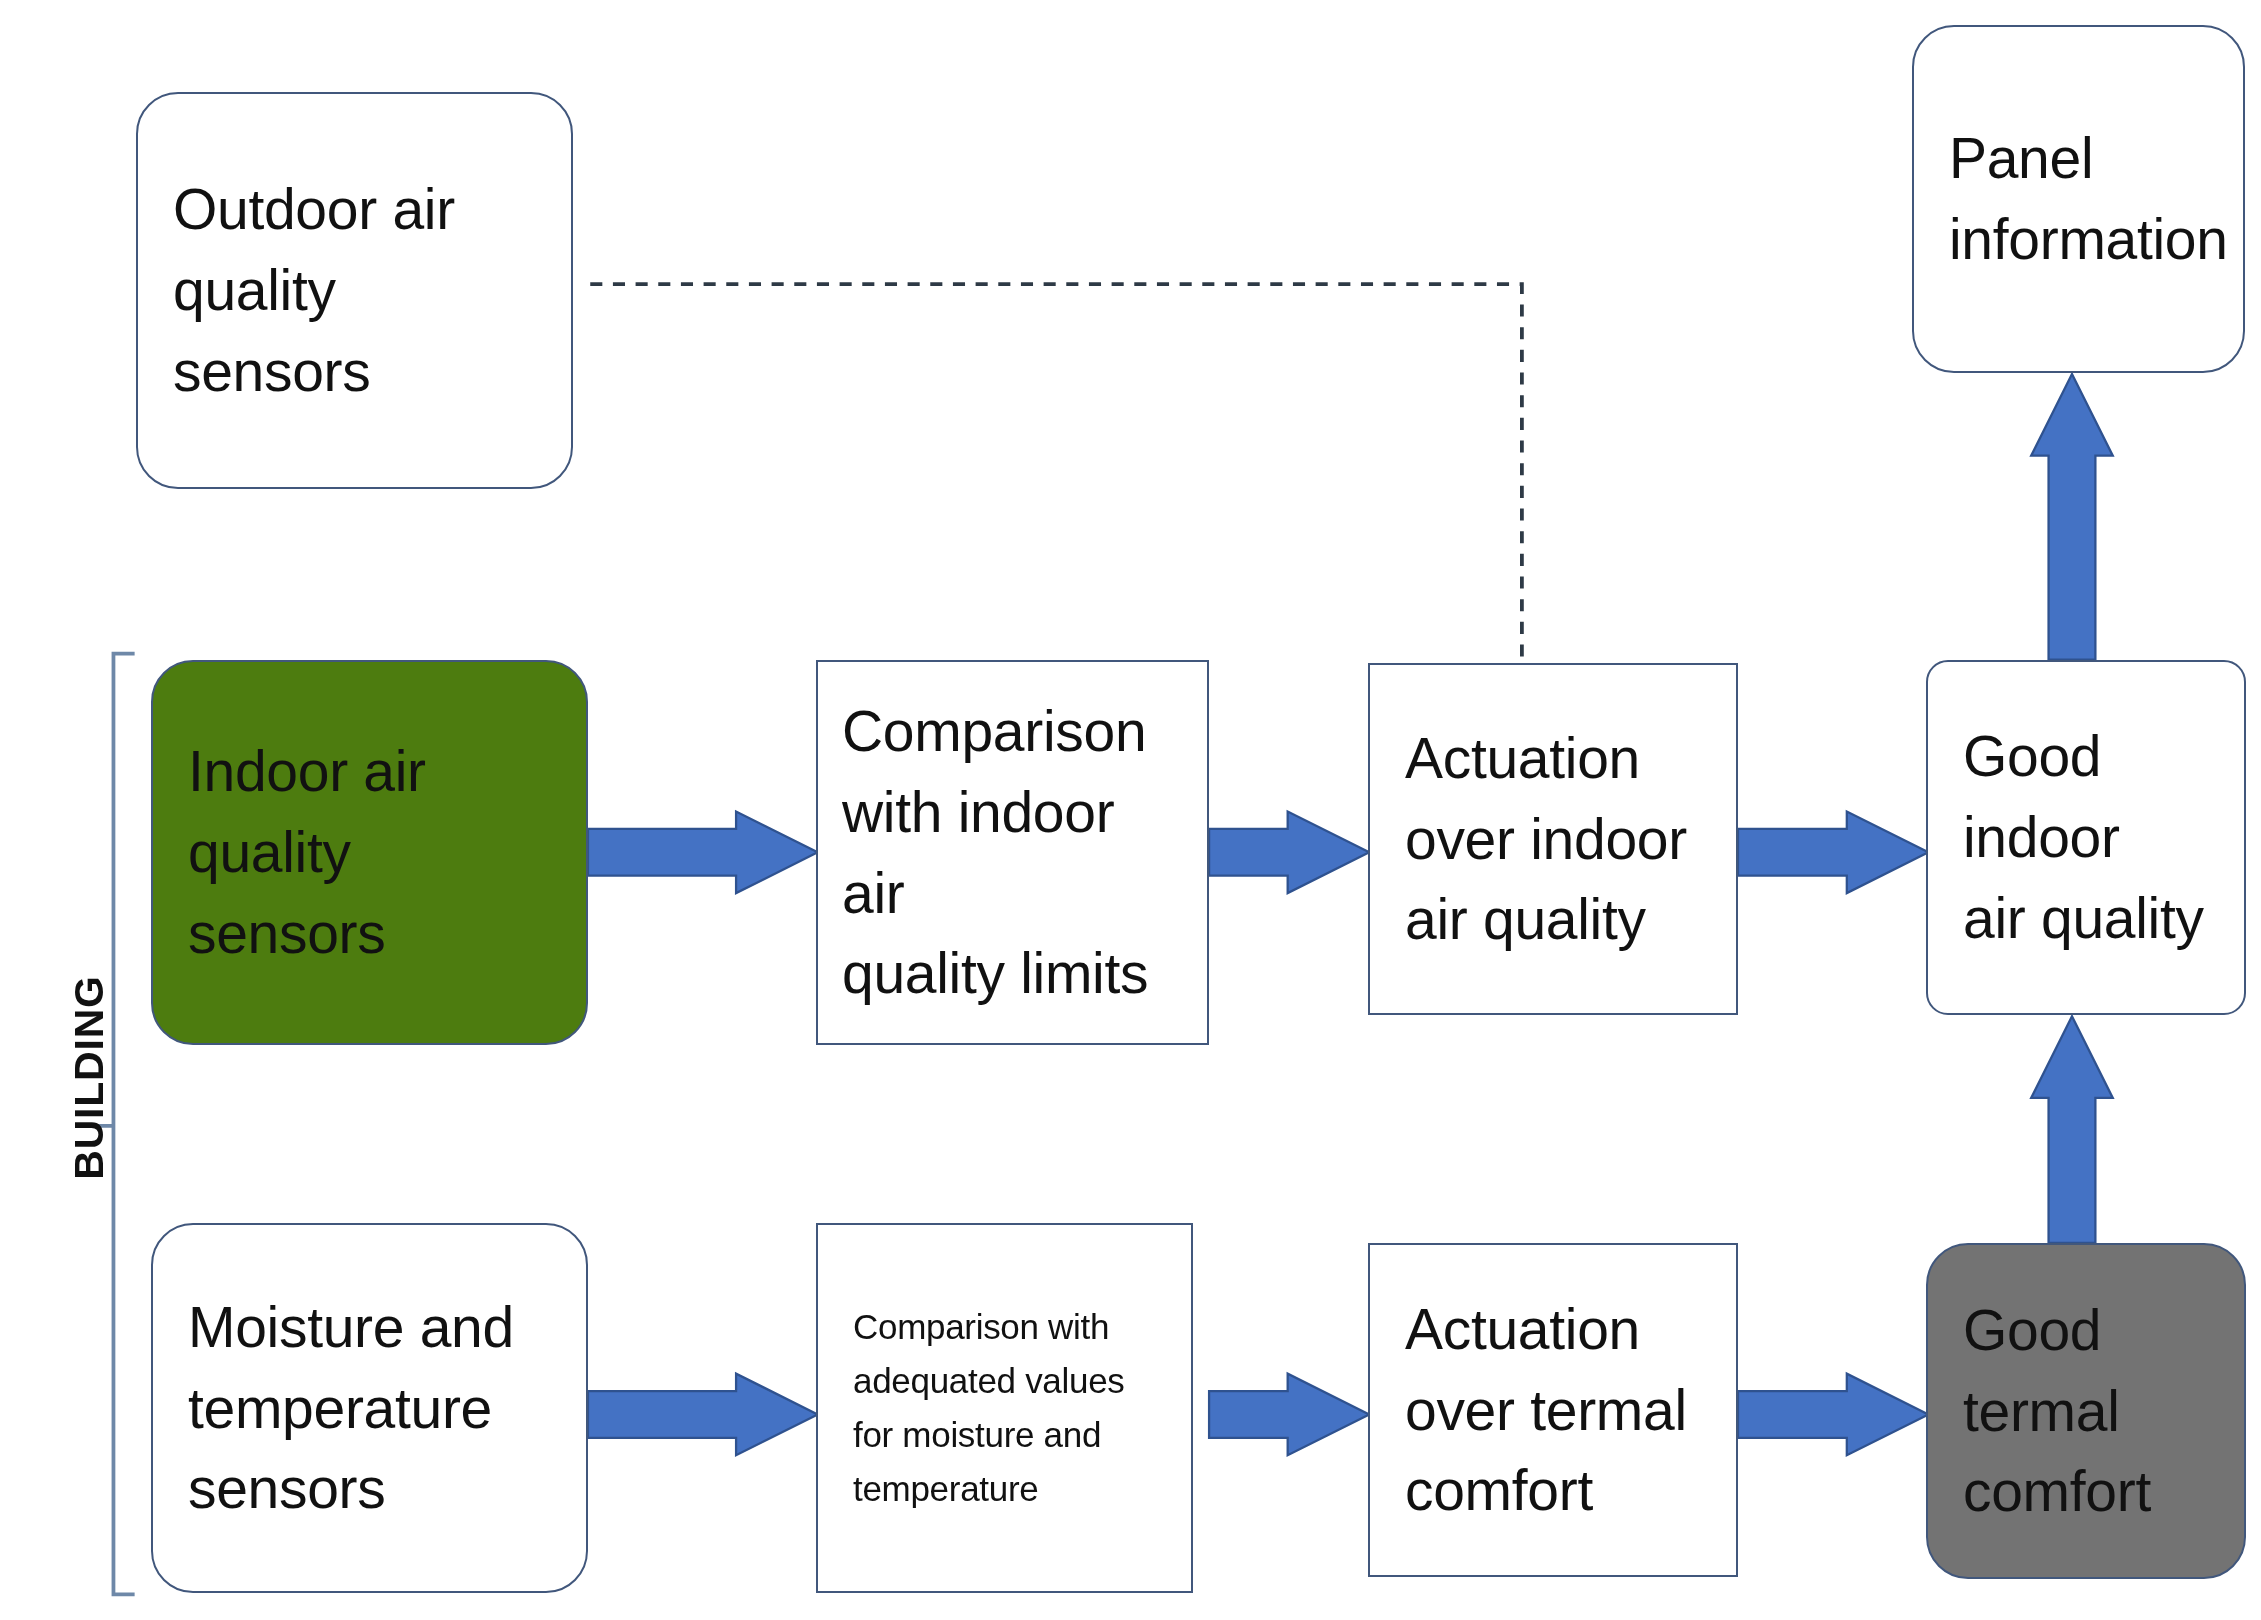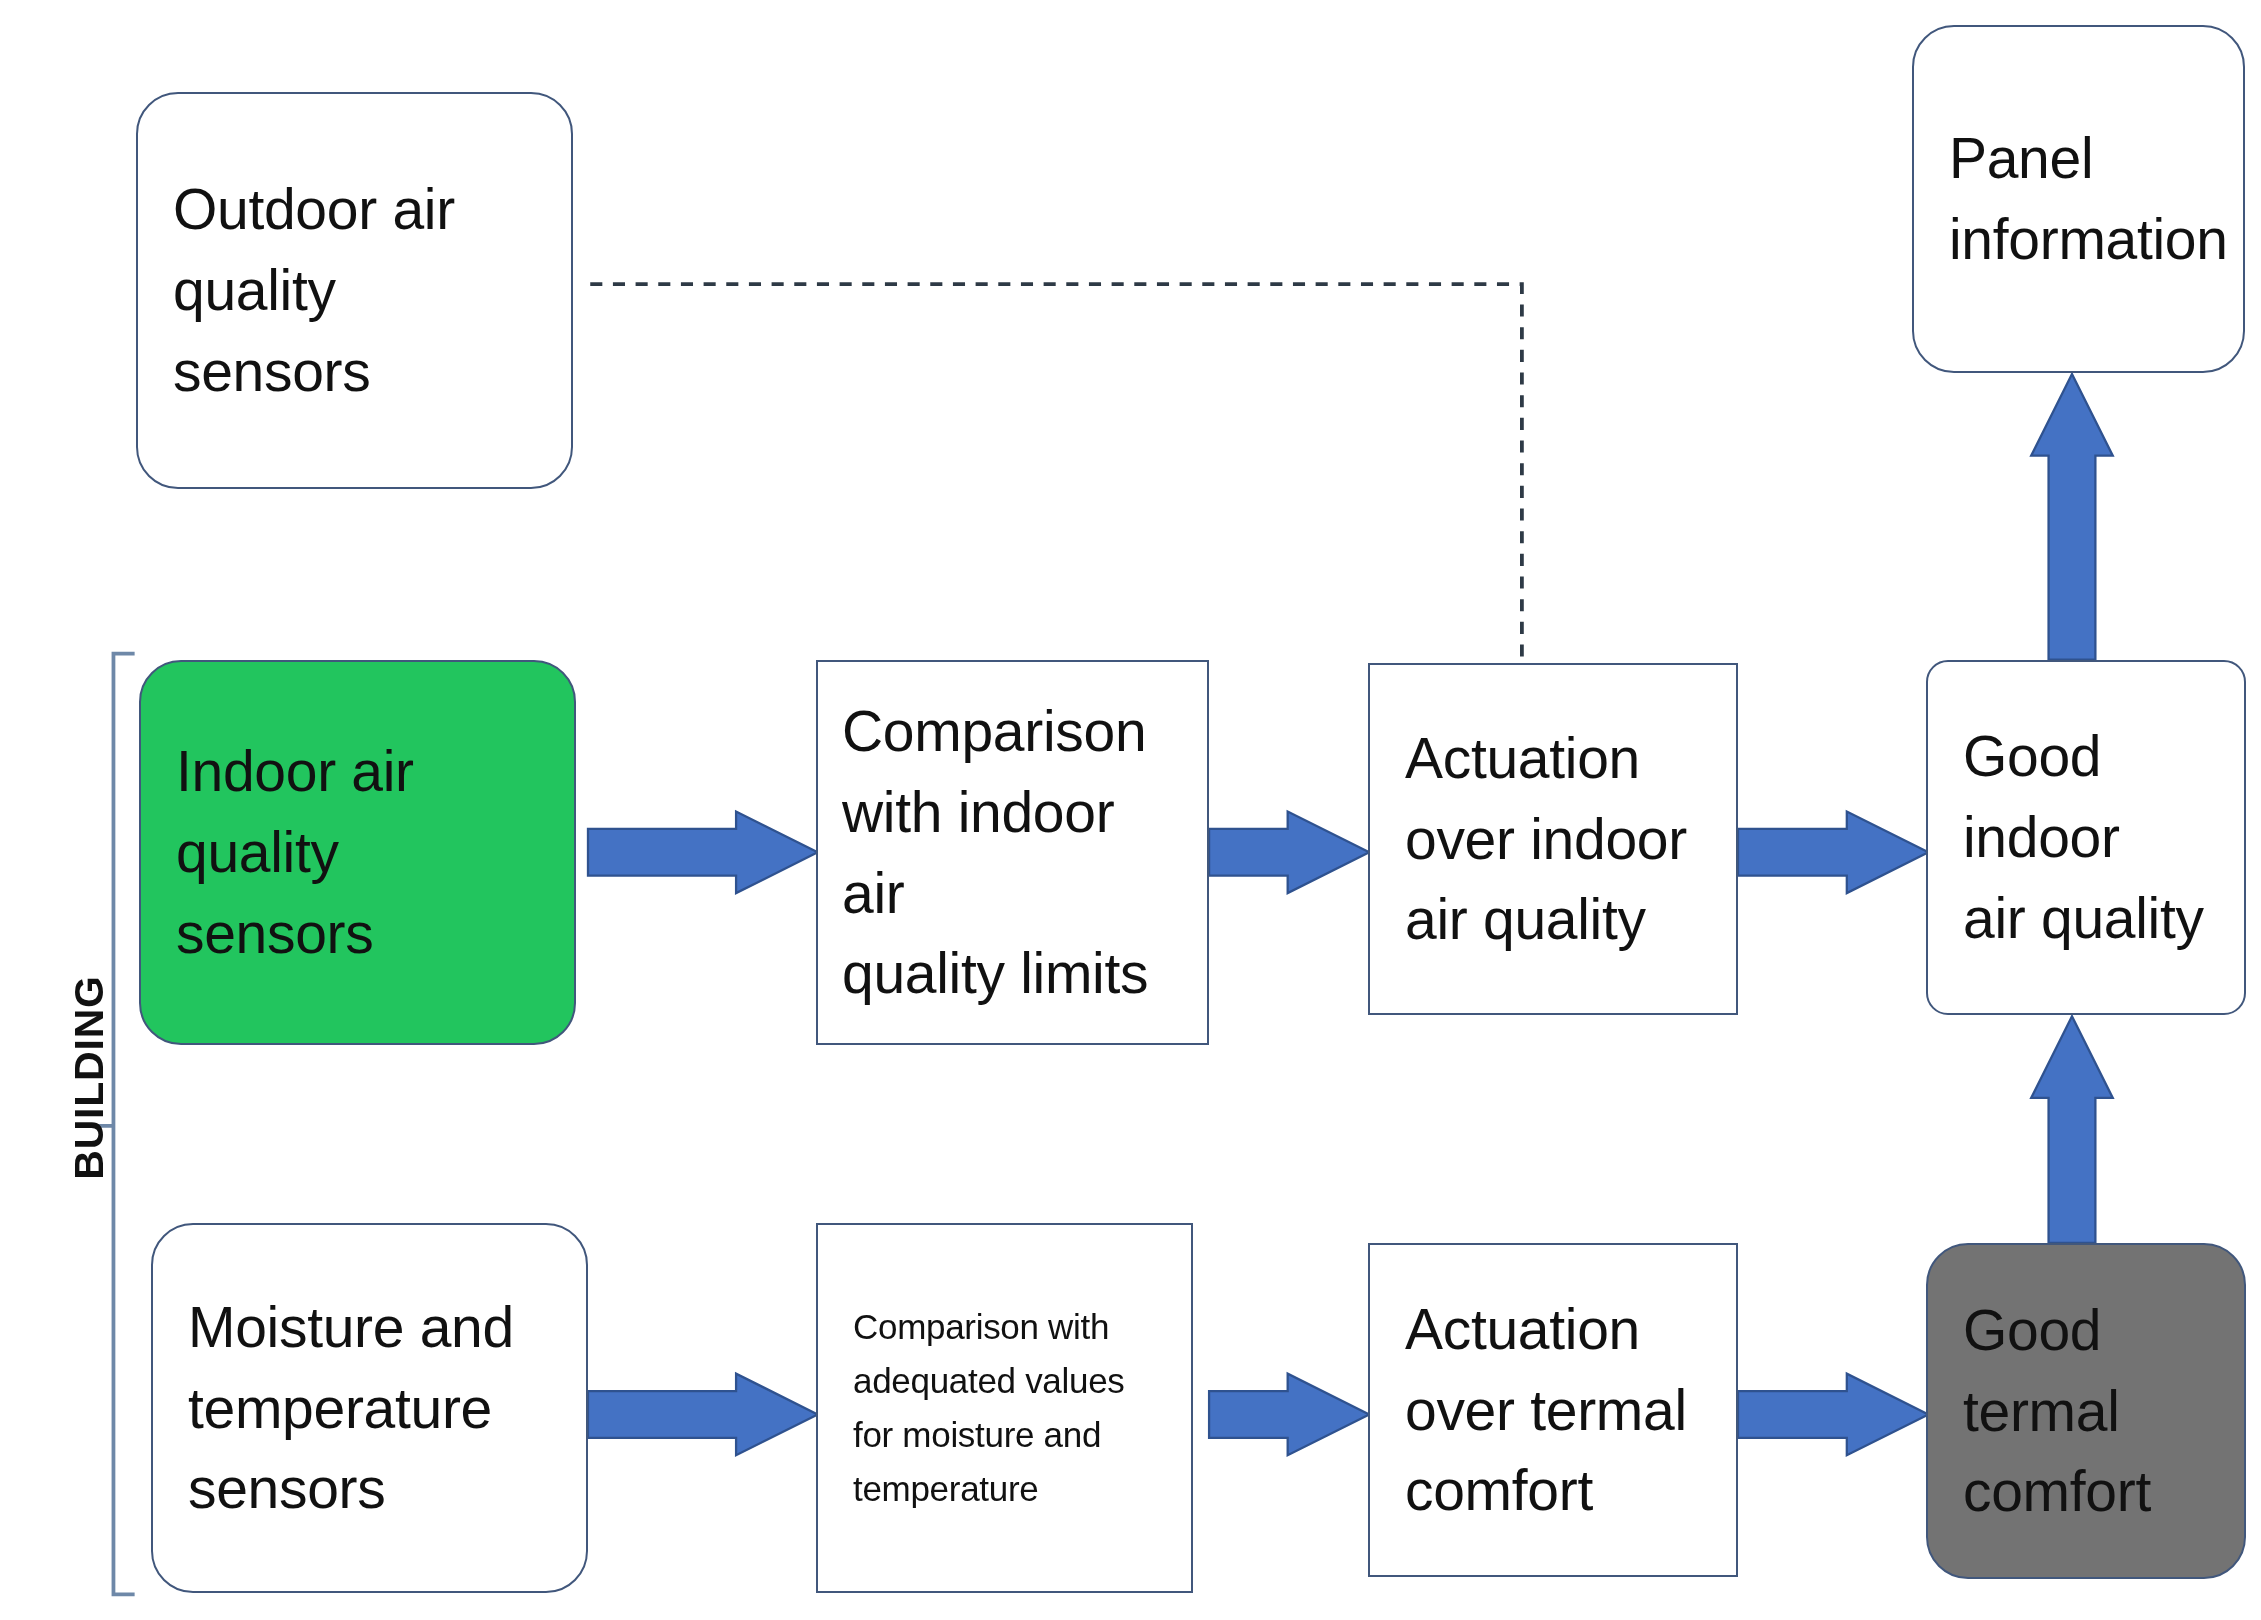--- a/index.html
+++ b/index.html
@@ -90,21 +90,21 @@
 
   <div id="nodes-layer">
       <div class="node rounded" style="left: 136px; top: 92px; width: 437px; height: 397px; border-color: rgb(65, 87, 124); background: rgb(255, 255, 255);">
         <div class="node-label" style="color: rgb(17, 17, 17);">Outdoor air
 quality sensors</div>
       </div>
       <div class="node rounded" style="left: 1912px; top: 25px; width: 333px; height: 348px; border-color: rgb(65, 87, 124); background: rgb(255, 255, 255);">
         <div class="node-label" style="color: rgb(17, 17, 17);">Panel
 information</div>
       </div>
-      <div class="node rounded" style="left: 139px; top: 660px; width: 437px; height: 385px; border-color: rgb(65, 87, 124); background: #22c55e;">
+      <div class="node rounded" style="left: 151px; top: 660px; width: 437px; height: 385px; border-color: rgb(65, 87, 124); background: #4d7c0f;">
         <div class="node-label" style="color: rgb(17, 17, 17);">Indoor air
 quality sensors</div>
       </div>
       <div class="node sharp" style="left: 816px; top: 660px; width: 393px; height: 385px; border-color: rgb(65, 87, 124); background: rgb(255, 255, 255); padding-left: 24px;">
         <div class="node-label" style="color: rgb(17, 17, 17);">Comparison
 with indoor air
 quality limits</div>
       </div>
       <div class="node sharp" style="left: 1368px; top: 663px; width: 370px; height: 352px; border-color: rgb(65, 87, 124); background: rgb(255, 255, 255);">
         <div class="node-label" style="color: rgb(17, 17, 17);">Actuation

